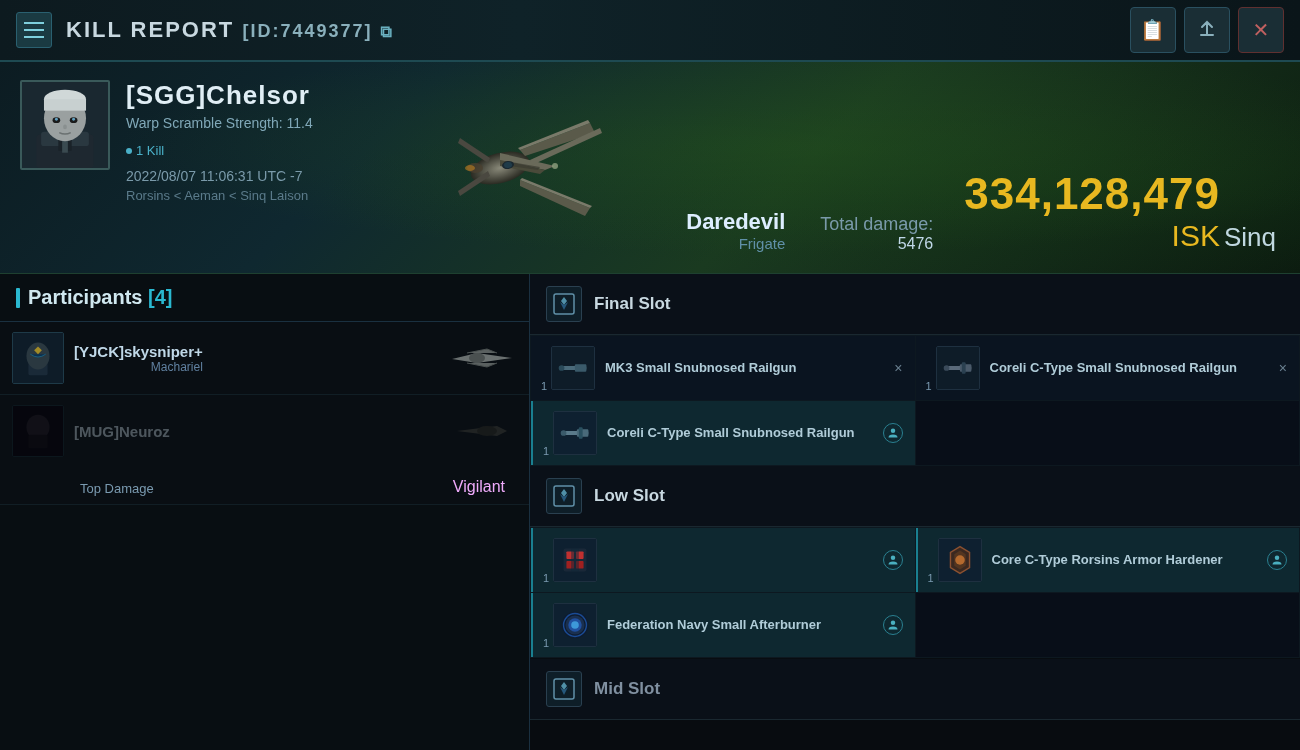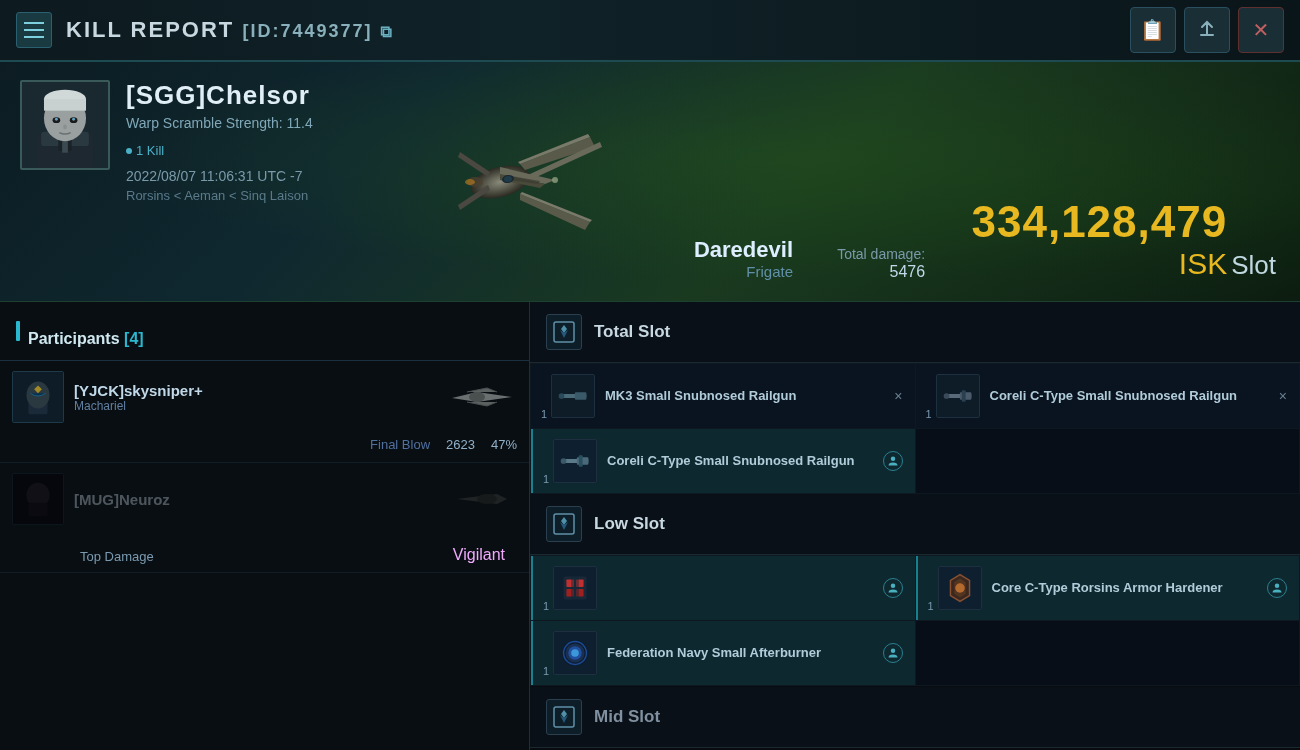--- a/index.html
+++ b/index.html
@@ -76,21 +76,21 @@
       align-items: center;
       justify-content: center;
       cursor: pointer;
       font-size: 20px;
       color: #8ab0bc;
     }
     .tb-btn.close-btn { color: #c06060; border-color: #603030; }
 
     
     .header-section {
-      height: 240px;
+      height: 212px;
       background: linear-gradient(135deg, #0c1c22 0%, #0f2830 30%, #1a3a20 60%, #0c1c10 100%);
       display: flex;
       position: relative;
       overflow: hidden;
       border-bottom: 1px solid #1e4030;
     }
 
     .header-bg {
       position: absolute;
       inset: 0;
@@ -203,21 +203,21 @@
       font-size: 22px;
       font-weight: 700;
       color: #ddeeff;
     }
     .ship-type {
       font-size: 15px;
       color: #6090a8;
     }
 
     .damage-label {
-      font-size: 14px;
+      font-size: 18px;
       color: #7a9aaa;
       margin-top: 6px;
     }
     .damage-value {
       font-size: 16px;
       color: #c0d8e8;
     }
 
     .isk-value {
       font-size: 44px;
@@ -262,40 +262,40 @@
     }
 
     .participants-bar {
       width: 4px;
       height: 20px;
       background: #2ab8d0;
       border-radius: 1px;
     }
 
     .participants-title {
-      font-size: 16px;
+      font-size: 20px;
       color: #d0e8f0;
       font-weight: 600;
-      margin-top: 16px;
     }
 
     .participants-count {
       color: #2ab8d0;
     }
 
     .participant-item {
       border-bottom: 1px solid #111e25;
       background: #090e13;
     }
 
     .participant-top {
       display: flex;
       align-items: center;
       padding: 10px 12px;
       gap: 10px;
+      text-align: right;
     }
 
     .participant-avatar {
       width: 52px;
       height: 52px;
       background: #0a1820;
       border: 1px solid #1e3a48;
       border-radius: 2px;
       display: flex;
       align-items: center;
@@ -587,21 +587,21 @@
       <span class="ship-type" style="margin-left:8px;">Frigate</span>
     </div>
     <div>
       <span class="damage-label">Total damage:</span>
       <span class="damage-value" style="margin-left:8px;">5476</span>
     </div>
     <div>
       <span class="isk-value">334,128,479</span>
       <span class="isk-label" style="margin-left:8px;">ISK</span>
     </div>
-    <div class="kill-label">Slot</div>
+    <div class="kill-label">Sinq</div>
   </div>
 </div>
 
 <div class="main-content">
 
   <div class="left-panel">
     <div class="participants-header">
       <div class="participants-bar"></div>
       <span class="participants-title">
         <span>Participants</span>
@@ -630,25 +630,20 @@
           <div class="participant-ship">Machariel</div>
         </div>
         <div class="participant-ship-img">
           <svg viewBox="0 0 70 35" width="70" height="35" xmlns="http://www.w3.org/2000/svg">
             <path d="M5 18 L30 12 L65 17 L30 22 Z" fill="#6a7070"></path>
             <path d="M20 12 L40 8 L50 12" fill="#5a6060" stroke="#4a5050" stroke-width="1"></path>
             <path d="M20 22 L40 26 L50 22" fill="#5a6060" stroke="#4a5050" stroke-width="1"></path>
             <ellipse cx="30" cy="17" rx="8" ry="5" fill="#4a5050"></ellipse>
           </svg>
         </div>
-      </div>
-      <div class="participant-stats">
-        <span class="stat-label">Final Blow</span>
-        <span class="stat-val">2623</span>
-        <span class="stat-pct">47%</span>
       </div>
     </div>
 
     <div class="participant-item" style="position:relative; min-height:110px;">
       <div class="p2-content">
         <div class="participant-top">
           <div class="participant-avatar participant-avatar-2">
             <div class="participant-avatar-dark">
               <svg viewBox="0 0 52 52" width="52" height="52" xmlns="http://www.w3.org/2000/svg">
                 <rect width="52" height="52" fill="#0e1020"></rect>
@@ -678,21 +673,21 @@
 
     <div class="slot-section">
       <div class="slot-header">
         <div class="slot-icon">
           <svg viewBox="0 0 28 28" width="28" height="28" xmlns="http://www.w3.org/2000/svg">
             <rect x="4" y="4" width="20" height="20" fill="none" stroke="#6090a8" stroke-width="1.5" rx="2"></rect>
             <path d="M14 7 L17 11 L14 15 L11 11 Z" fill="#5090a8"></path>
             <path d="M10 12 L14 15 L18 12 L14 20 Z" fill="#3070a0" opacity="0.7"></path>
           </svg>
         </div>
-        <span class="slot-title">Total Slot</span>
+        <span class="slot-title">Final Slot</span>
       </div>
 
       <div class="items-grid">
 
         <div class="item-card">
           <span class="item-qty">1</span>
           <div class="item-icon">
             <svg viewBox="0 0 44 44" width="44" height="44" xmlns="http://www.w3.org/2000/svg">
               <rect width="44" height="44" fill="#0e1c28"></rect>
               <rect x="8" y="20" width="28" height="4" fill="#4a6a7a" rx="1"></rect>

